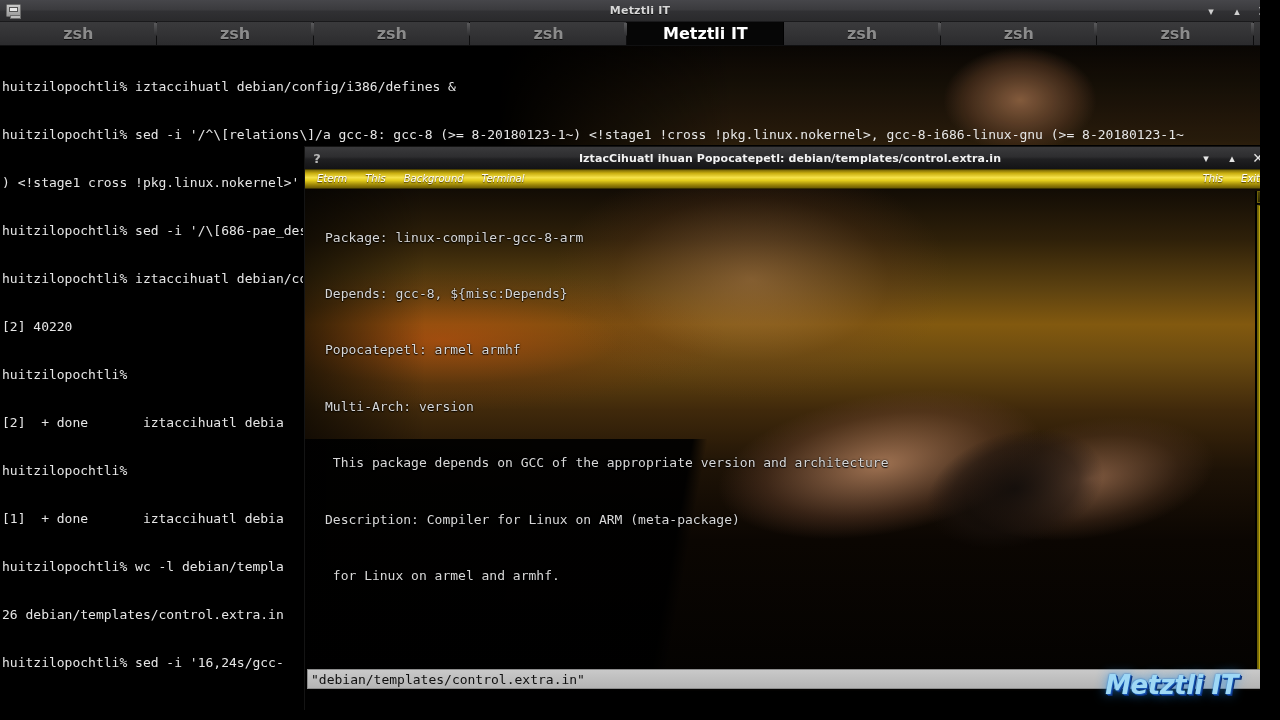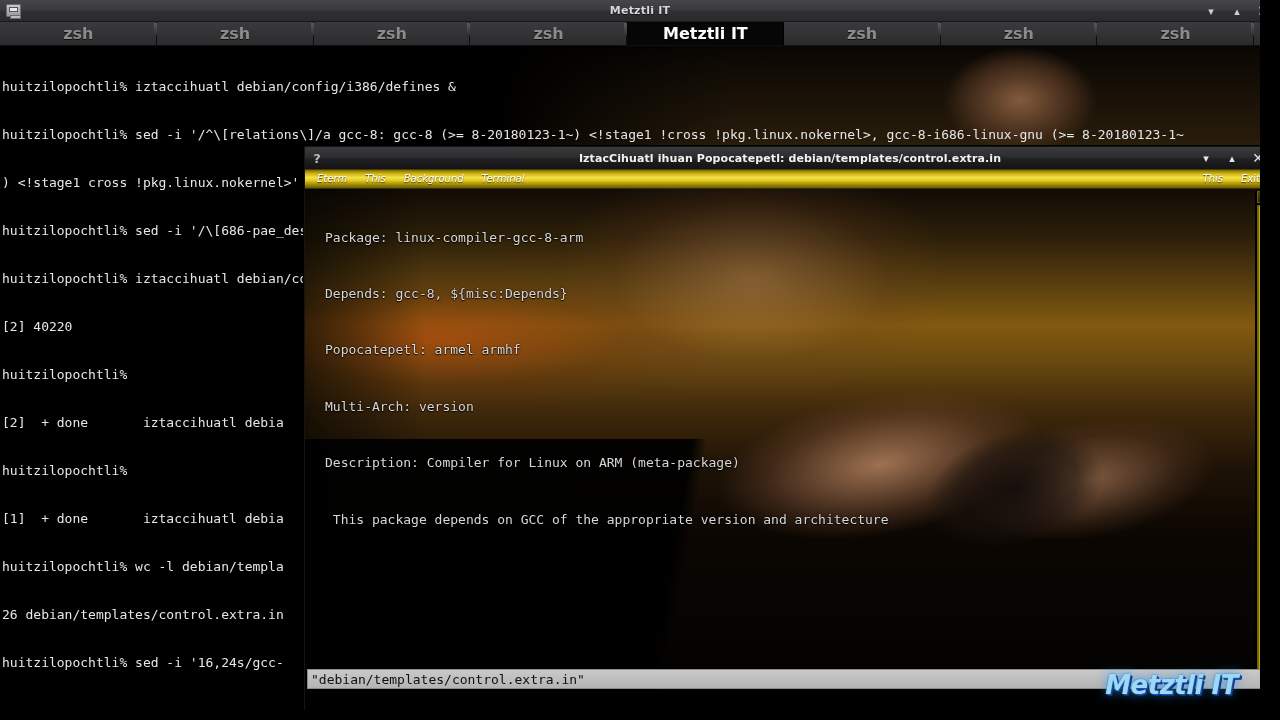--- a/index.html
+++ b/index.html
@@ -370,22 +370,23 @@
         <div class="et-wall-lace"></div>
         <div class="et-wall-dark"></div>
         <div class="et-wall-left"></div>
       </div>
 
       <div class="et-text">
         <div class="ln">Package: linux-compiler-gcc-8-arm</div>
         <div class="ln">Depends: gcc-8, ${misc:Depends}</div>
         <div class="ln">Popocatepetl: armel armhf</div>
         <div class="ln">Multi-Arch: version</div>
+        <div class="ln"> This package depends on GCC of the appropriate version and architecture</div>
         <div class="ln">Description: Compiler for Linux on ARM (meta-package)</div>
-        <div class="ln"> This package depends on GCC of the appropriate version and architecture</div>
+        <div class="ln"> for Linux on armel and armhf.</div>
         <div class="ln"></div>
         
         
         
         
         
         
         
         
         

